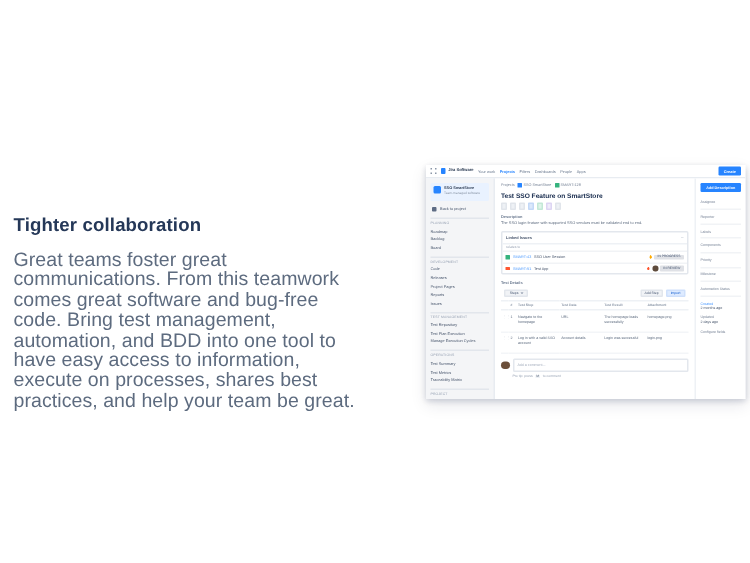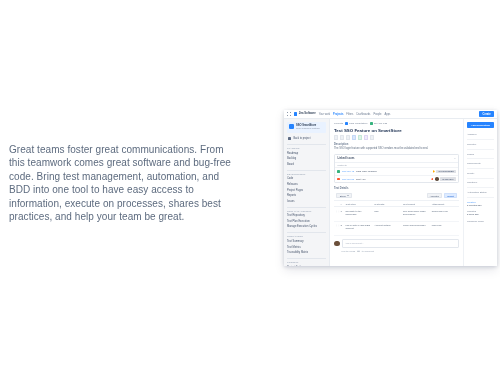--- a/index.html
+++ b/index.html
@@ -11,21 +11,21 @@
   }
   .page { position: relative; width: 500px; height: 375px; background:#fff; }
 
   
   .copy { position: absolute; left: 9px; top: 143px; width: 228px; }
   .copy h2 {
     font-size: 12.4px; font-weight: bold; color: #253858;
     letter-spacing: .1px; margin-bottom: 9px;
   }
   .copy p {
-    font-size: 10px; line-height: 13.4px; color: #5d6b7f;
+    font-size: 13px; line-height: 13.4px; color: #5d6b7f;
     letter-spacing: .05px;
   }
 
   
   .shot {
     position: absolute; left: 284px; top: 110px;
     width: 213px; height: 156px;
     background: #ffffff;
     box-shadow: 0 1px 4px rgba(9,30,66,.18), 0 4px 10px rgba(9,30,66,.10);
     overflow: hidden;
@@ -171,20 +171,21 @@
   .det-row .v { font-size:2.4px; color:#46546b; }
   .det-row .v.link { color:#4c9aff; }
   .det-sep { border-top:.4px solid #f1f3f6; margin:1px 0; }
 </style>
 </head>
 <body>
 
 <div class="page">
 
   <section class="copy">
+    <h2>Tighter collaboration</h2>
     <p>Great teams foster great communications. From this teamwork comes great software and bug-free code. Bring test management, automation, and BDD into one tool to have easy access to information, execute on processes, shares best practices, and help your team be great.</p>
   </section>
 
   <section class="shot blur">
 
     <div class="topnav">
       <span class="grid-ico"></span>
       <span class="brand">
         <span class="sq"></span>
         <span class="nm">Jira Software</span>

